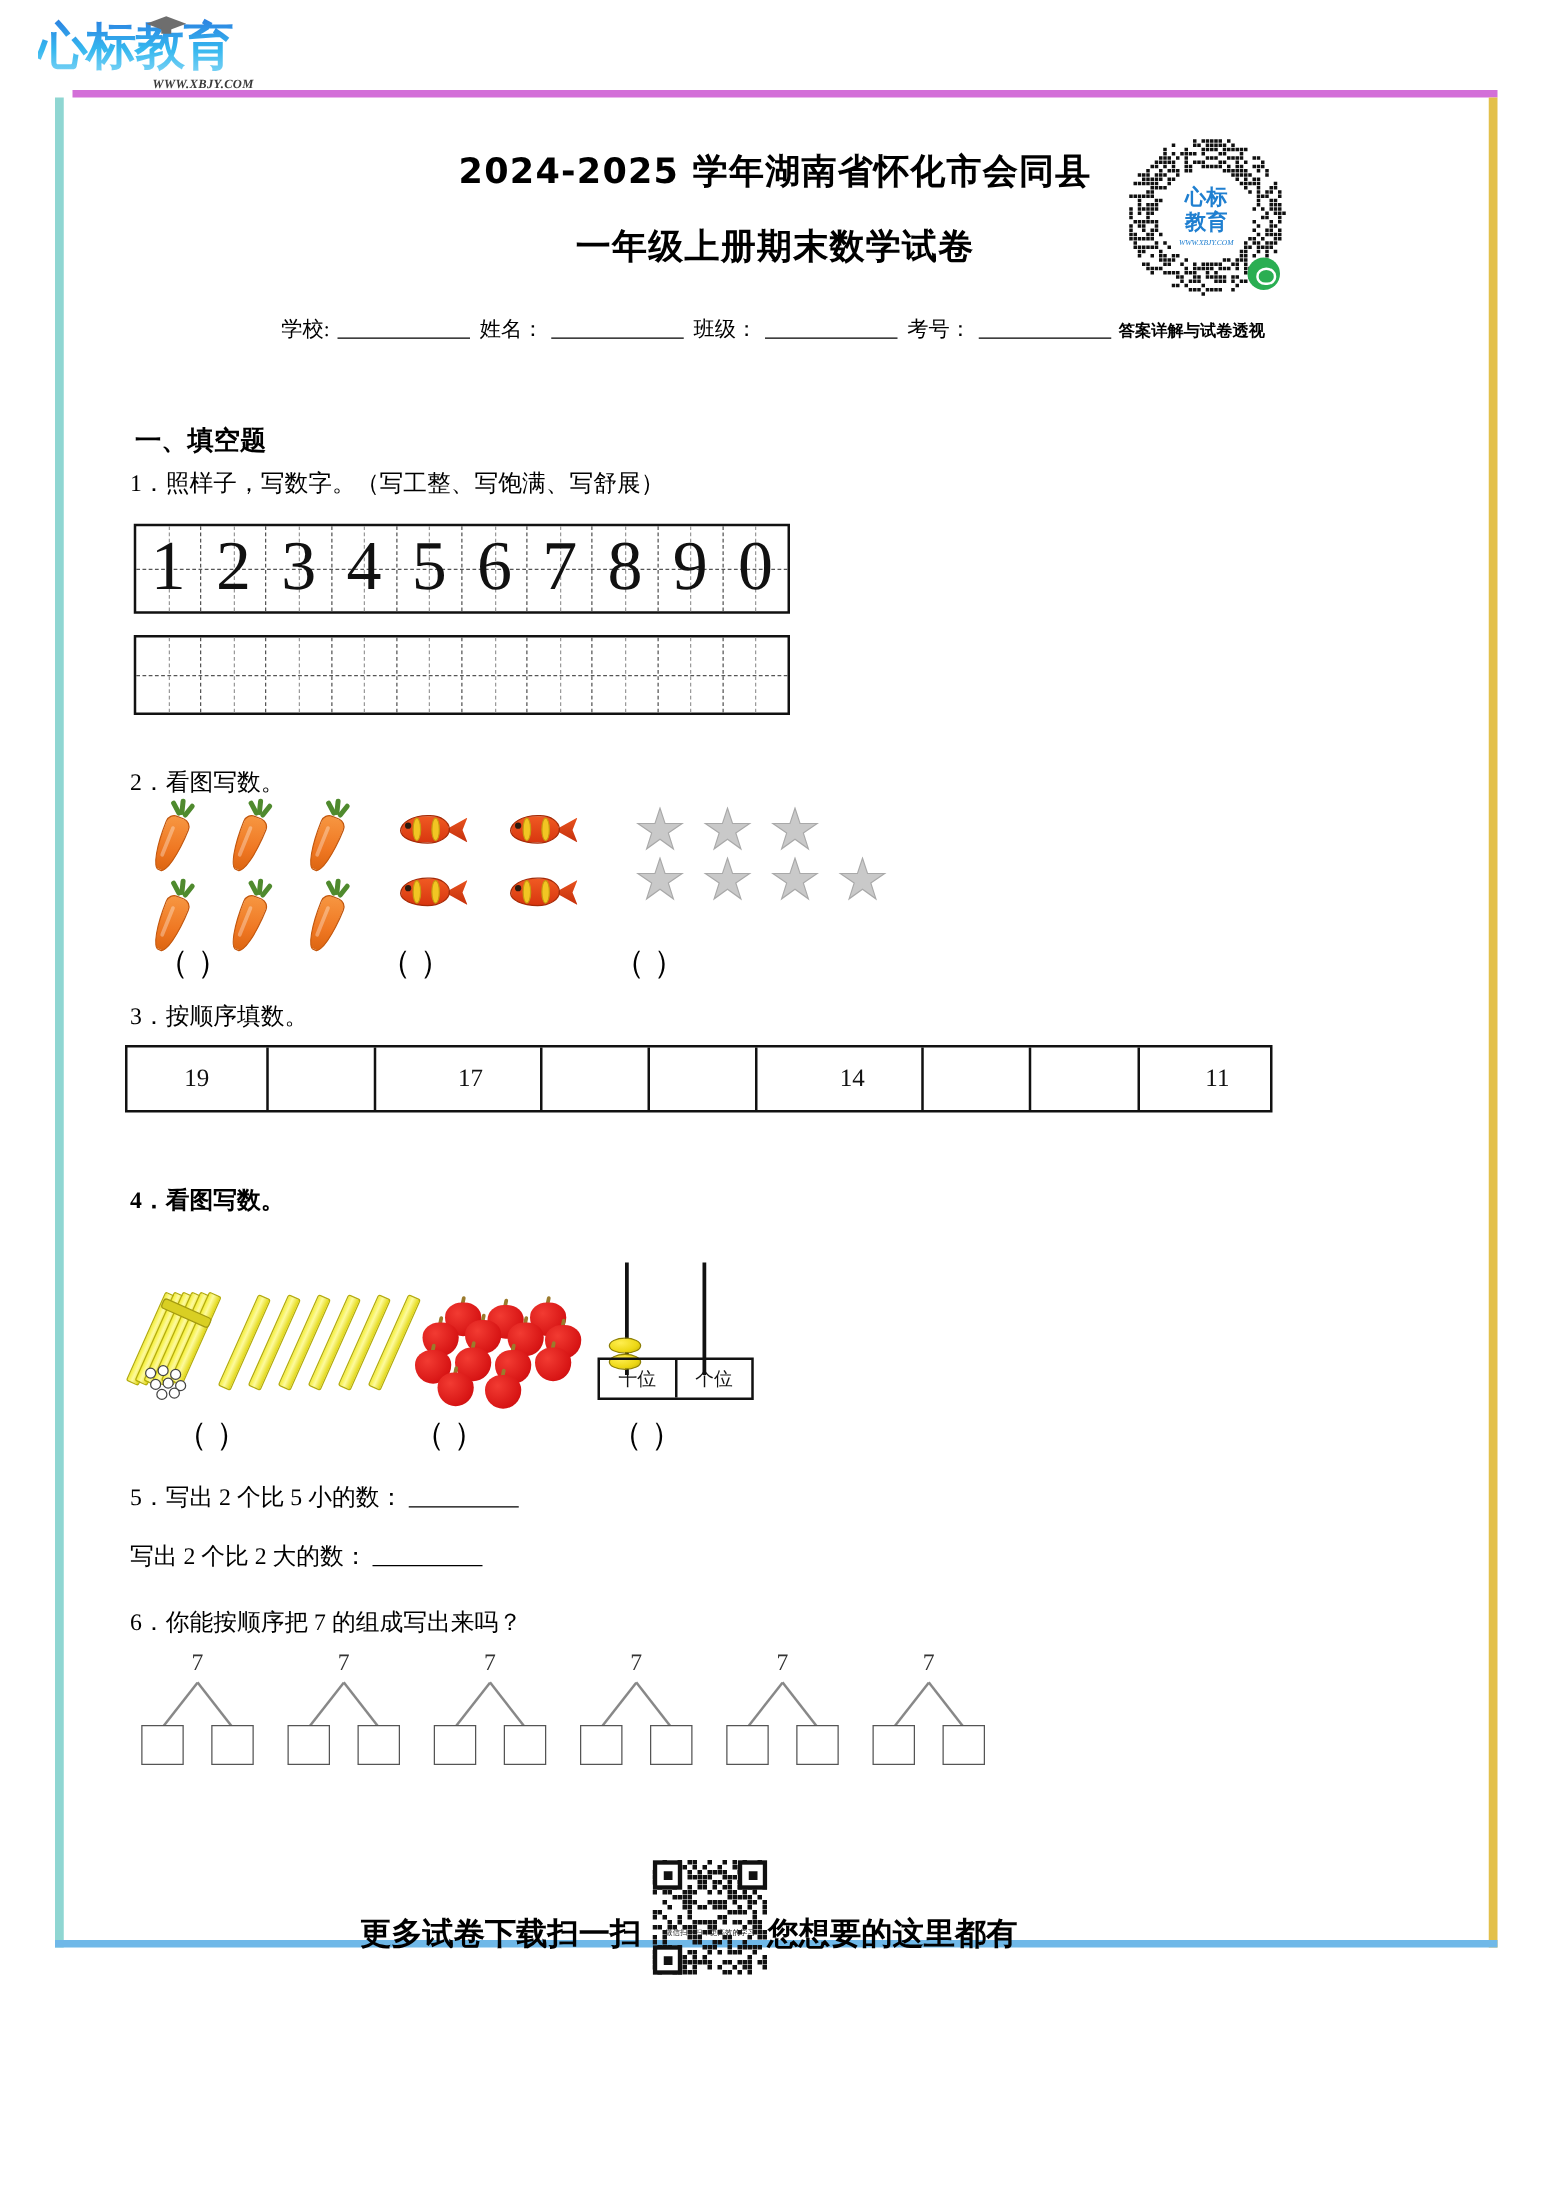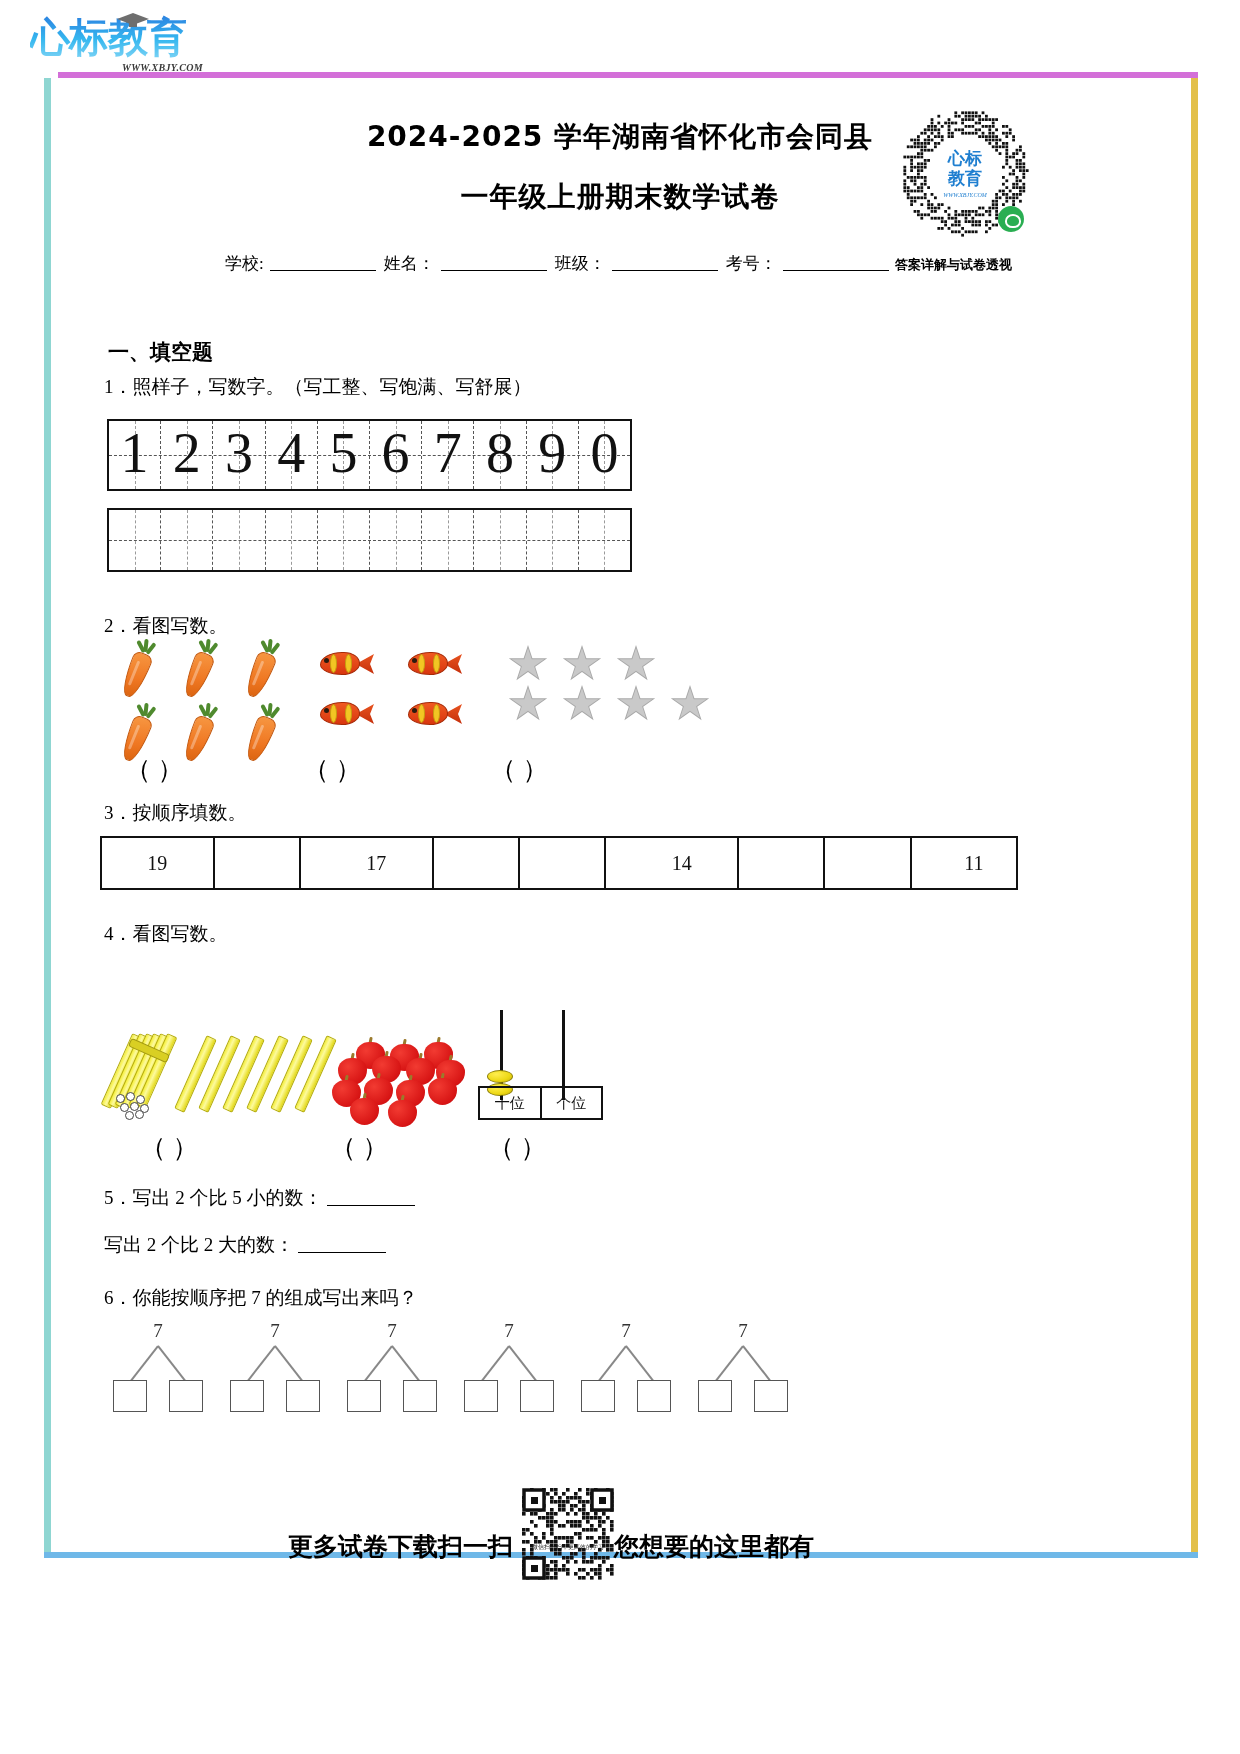--- a/index.html
+++ b/index.html
@@ -979,21 +979,21 @@
     <div class="num-cell" style="width: 80px;"></div>
     <div class="num-cell" style="width: 136px;">17</div>
     <div class="num-cell" style="width: 80px;"></div>
     <div class="num-cell" style="width: 80px;"></div>
     <div class="num-cell" style="width: 136px;">14</div>
     <div class="num-cell" style="width: 80px;"></div>
     <div class="num-cell" style="width: 80px;"></div>
     <div class="num-cell" style="width: 102px;">11</div>
   </div>
 
-<div class="q-text" style="left:104px; top:921px;">4．看图写数。</div>
+<div class="q-text" style="left:104px; top:947px;font-weight:bold;">4．看图写数。</div>
 
 <div class="pic-group" id="stick-group" style="left: 112px; top: 1030px; position: absolute; width: 220px; height: 95px;">
     <div class="stick-bundle" style="position: absolute; left: 0px; top: 0px;">
       <div class="sb" style="left:4px; top:2px;"></div>
       <div class="sb" style="left:11px; top:2px;"></div>
       <div class="sb" style="left:18px; top:2px;"></div>
       <div class="sb" style="left:25px; top:2px;"></div>
       <div class="sb" style="left:32px; top:2px;"></div>
       <div class="sb" style="left:39px; top:2px;"></div>
       <div class="tie"></div>

